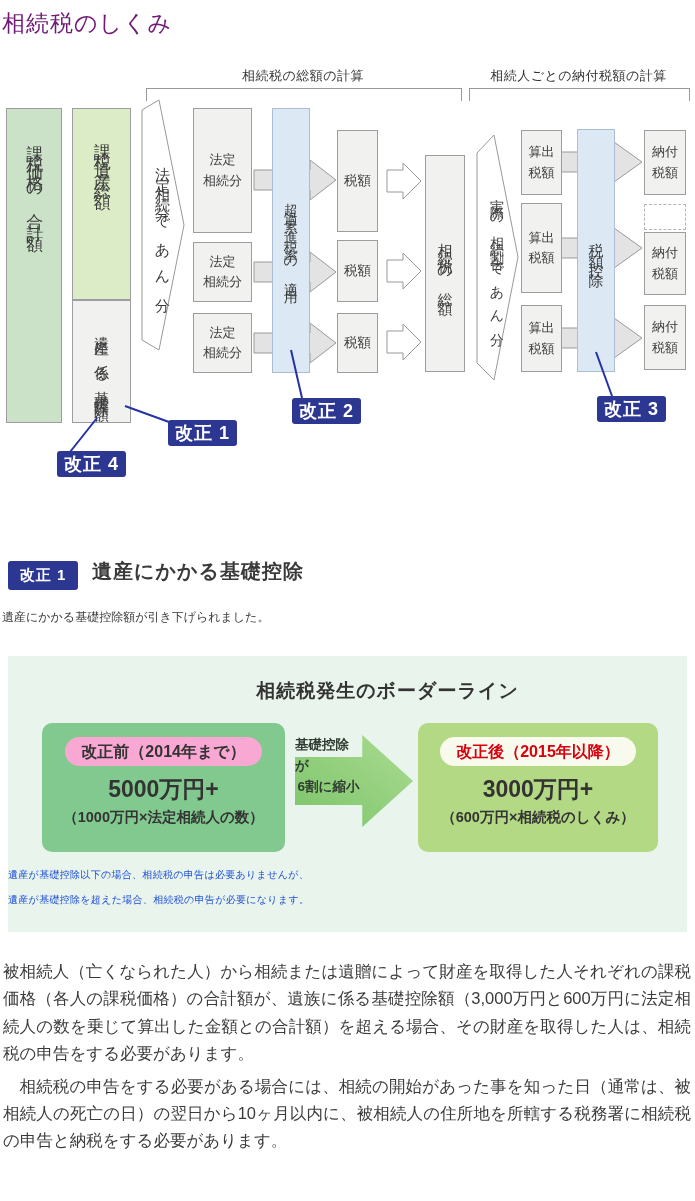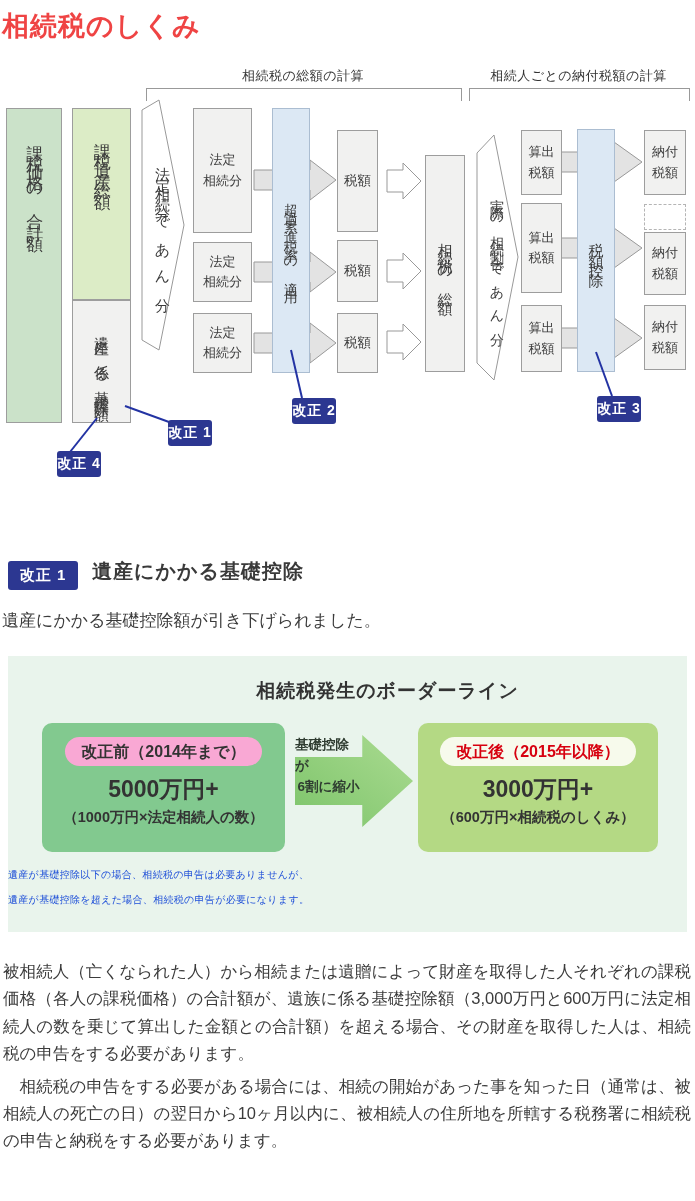--- a/index.html
+++ b/index.html
@@ -2,48 +2,48 @@
 <html><head>
 <meta charset="utf-8">
 <style>
   html,body{margin:0;padding:0;background:#fff;}
   .canvas{
     position:relative;width:695px;height:1201px;background:#ffffff;
     font-family:"Liberation Sans","DejaVu Sans",sans-serif;color:#3b3b3b;overflow:hidden;
   }
   .abs{position:absolute;}
   
-  .page-title{left:2px;top:8px;font-size:27px;font-weight:bold;color:#ef4444;letter-spacing:1px;}
+  .page-title{left:2px;top:8px;font-size:23px;font-weight:normal;color:#701a75;letter-spacing:1px;}
   
   .bracket{border-top:1px solid #999;border-left:1px solid #999;border-right:1px solid #999;height:12px;}
   .bracket-label{font-size:13px;color:#333;text-align:center;letter-spacing:.5px;}
   
   .dbox{box-sizing:border-box;border:1px solid #9d9d9d;background:#f1f1f0;display:flex;align-items:center;justify-content:center;}
   .dbox.green1{background:#cbe2c9;}
   .dbox.green2{background:#dcecc6;}
   .dbox.blue{background:#dce8f4;border-color:#abbdd1;}
   .dbox.dashed{border:1px dashed #b5b5b5;background:#fff;}
   .topalign{align-items:flex-start;}
   .vtext{writing-mode:vertical-rl;line-height:1.45;}
   .v17{font-size:17px;letter-spacing:10px;}
   .v15{font-size:15px;letter-spacing:4px;}
   .v14{font-size:14px;letter-spacing:9px;}
   .v15s{font-size:15px;letter-spacing:8px;}
   .twoline{flex-direction:column;font-size:13px;line-height:1.55;text-align:center;}
   .oneline{font-size:13.5px;}
   .penttext{display:flex;align-items:center;justify-content:center;}
   .penttext .vtext{font-size:15px;letter-spacing:9px;line-height:1;}
   
-  .badge{background:#2c3791;color:#fff;border-radius:3px;width:44px;height:26px;display:flex;
-         align-items:center;justify-content:center;font-size:14px;font-weight:bold;letter-spacing:1px;}
+  .badge{background:#2c3791;color:#fff;border-radius:3px;width:69px;height:26px;display:flex;
+         align-items:center;justify-content:center;font-size:18px;font-weight:bold;letter-spacing:1px;}
   .svglayer{left:0;top:0;pointer-events:none;}
   
   .sec-badge{left:8px;top:561px;width:70px;height:29px;font-size:15px;}
   .sec-heading{left:92px;top:558px;font-size:20px;font-weight:bold;color:#3a3a3a;letter-spacing:1px;}
-  .sec-lead{left:2px;top:609px;font-size:17px;color:#3b3b3b;}
+  .sec-lead{left:2px;top:609px;font-size:12px;color:#3b3b3b;}
   
   .panel{left:8px;top:656px;width:679px;height:276px;background:#e9f4ec;}
   .panel-title{top:22px;width:100%;text-align:center;font-size:19px;font-weight:bold;color:#333;letter-spacing:1px;padding-left:40px;}
   .cmpbox{border-radius:10px;text-align:center;box-sizing:border-box;}
   .cmpbox.before{left:34px;top:67px;width:243px;height:129px;background:#82c98f;}
   .cmpbox.after{left:410px;top:67px;width:240px;height:129px;background:#b4d984;}
   .pill{display:inline-block;margin-top:14px;padding:0 16px;height:29px;line-height:29px;border-radius:15px;
         font-size:16px;font-weight:bold;color:#333;}
   .pill.before-pill{background:#f9a8d4;}
   .pill.after-pill{background:#f7faec;color:#d7000f;}

